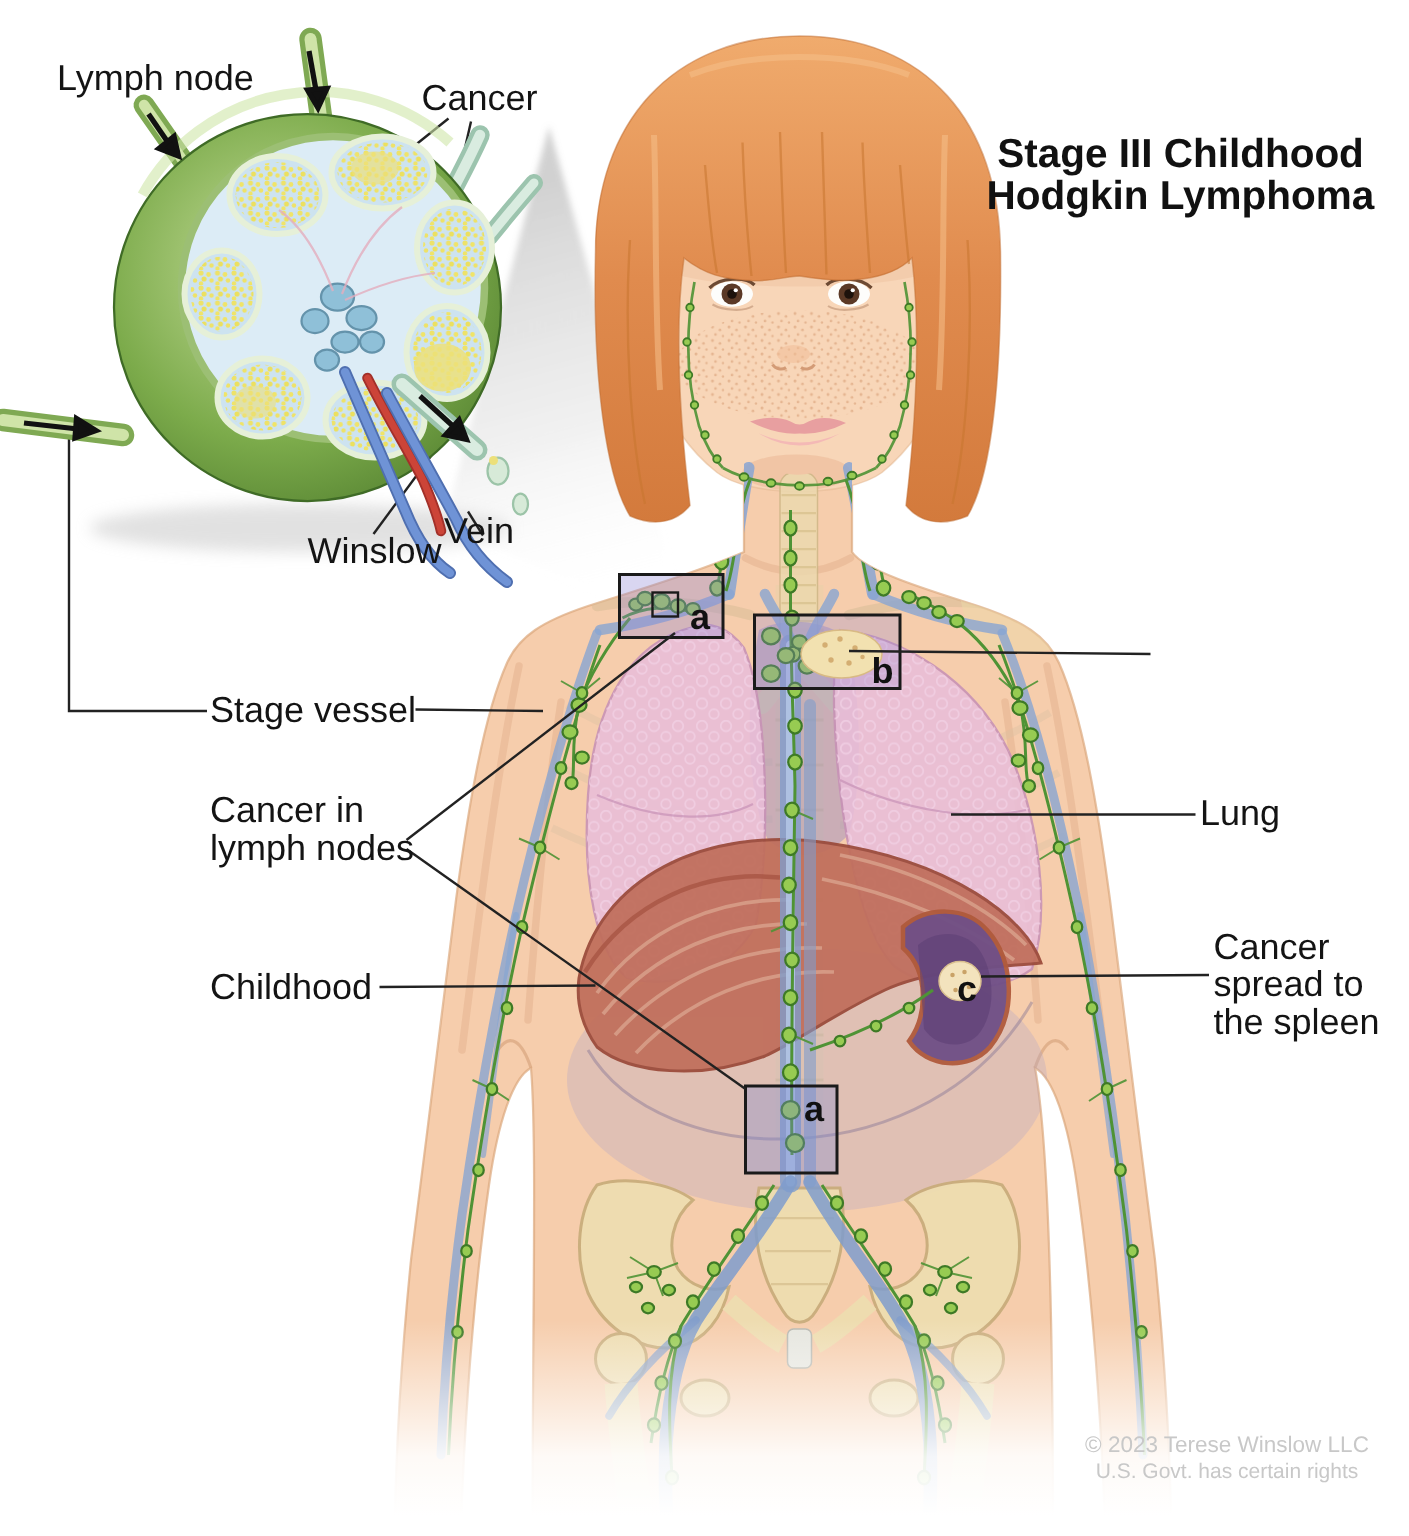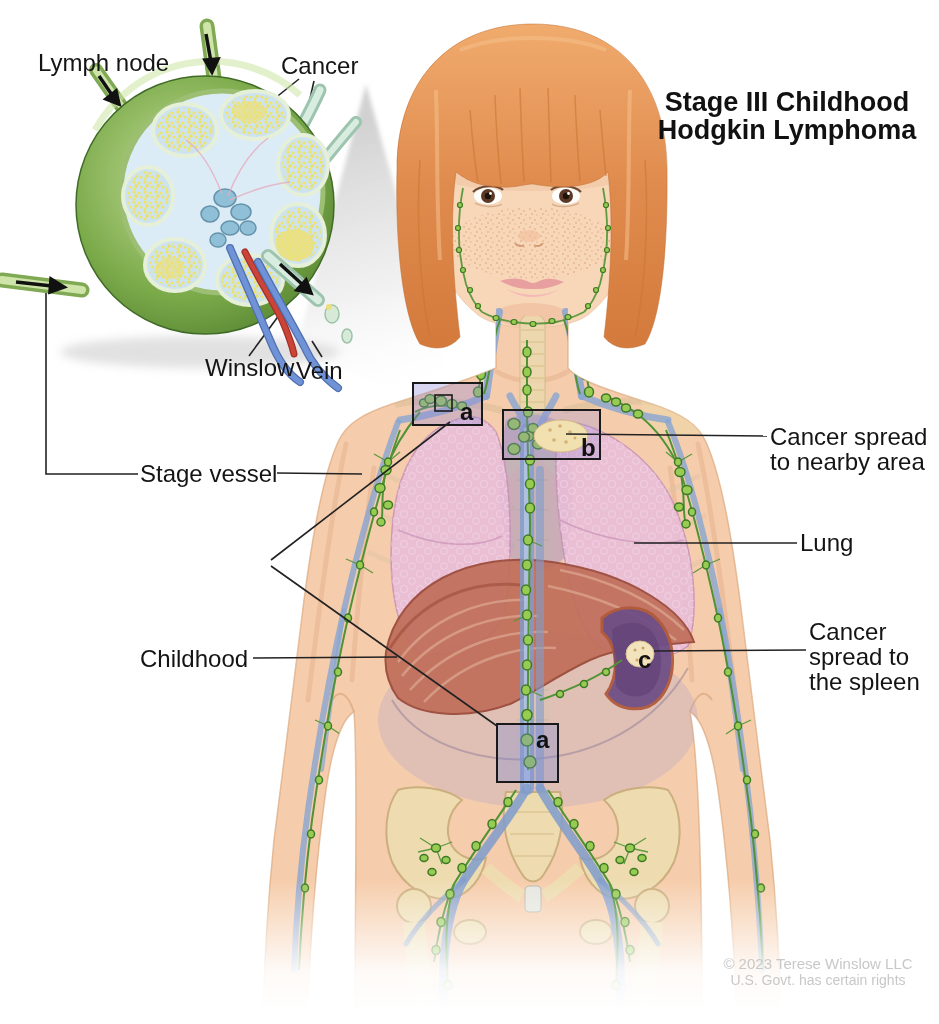--- a/index.html
+++ b/index.html
@@ -574,29 +574,29 @@
           <polygon points="311,293 297,290 306,280"></polygon>
     </g>
   </g>
 
   <rect x="0" y="870" width="939" height="154" fill="url(#fadeWhite)"></rect>
 </svg>
 
 <div class="title" style="left:622px;top:88px">Stage III Childhood
 Hodgkin Lymphoma</div>
 
-<div class="lbl" style="left:38px;top:50px">Lymph node</div>
+<div class="lbl" style="left:38px;top:40px">Lymph node</div>
 <div class="lbl" style="left:281px;top:53px">Cancer</div>
 <div class="lbl" style="left:205px;top:355px">Winslow</div>
-<div class="lbl" style="left:296px;top:358px">Vein</div>
+<div class="lbl" style="left:296px;top:342px">Vein</div>
 
 <div class="lbl" style="left:140px;top:461px">Stage vessel</div>
+<div class="lbl" style="left:140px;top:528px">Cancer in
+lymph nodes</div>
 <div class="lbl" style="left:140px;top:646px">Childhood</div>
-<div class="lbl" style="left:770px;top:424px">Cancer spread
-to nearby area</div>
 <div class="lbl" style="left:800px;top:530px">Lung</div>
 <div class="lbl" style="left:809px;top:619px">Cancer
 spread to
 the spleen</div>
 
 <div class="marker" style="left:460px;top:398px">a</div>
 <div class="marker" style="left:581px;top:434px">b</div>
 <div class="marker" style="left:638px;top:646px">c</div>
 <div class="marker" style="left:536px;top:726px">a</div>
 

